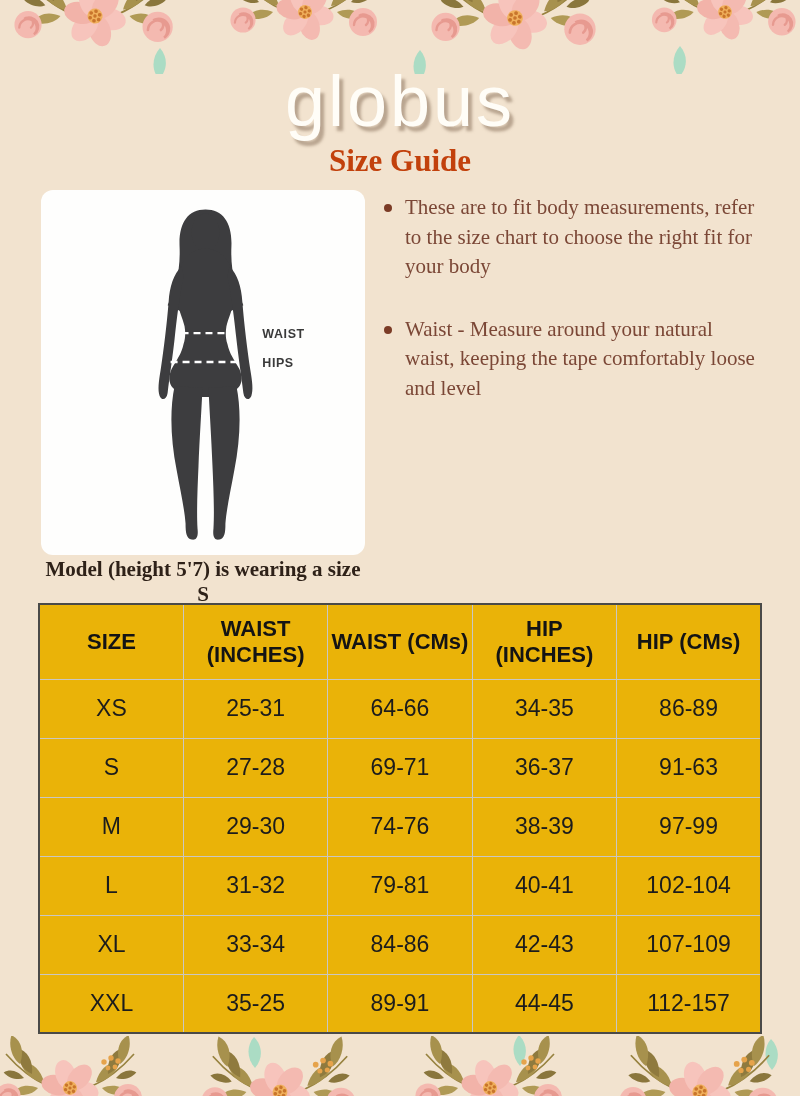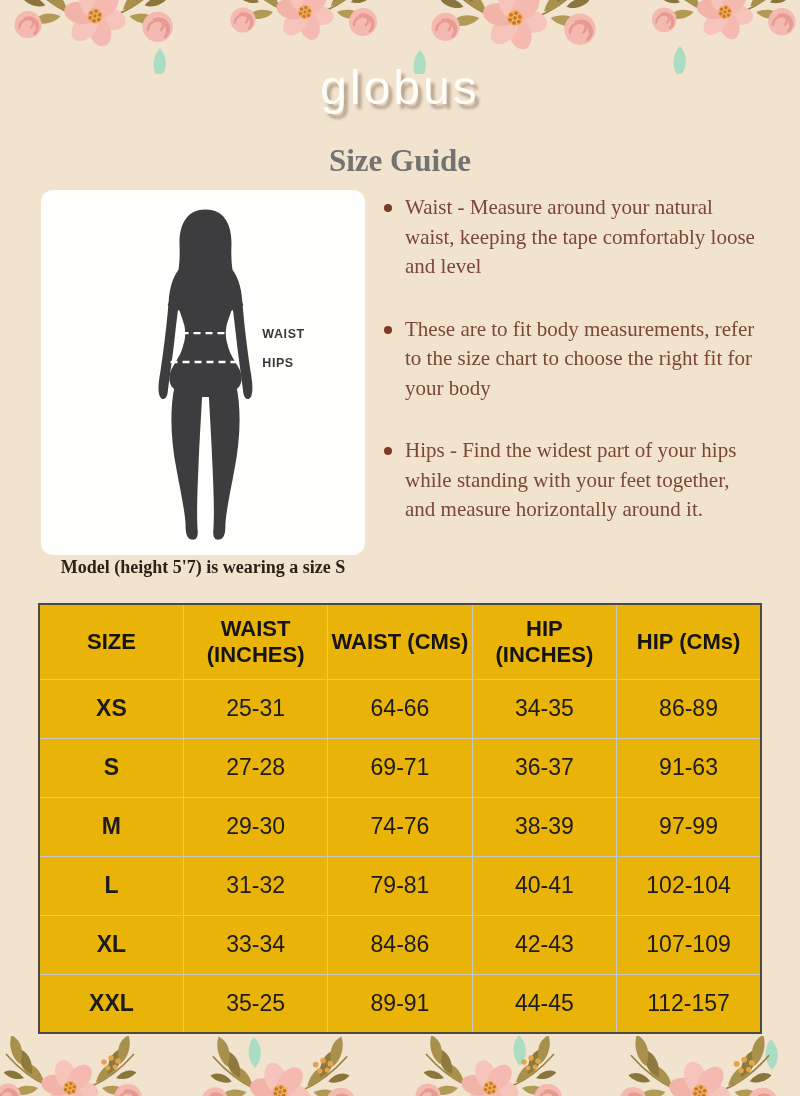--- a/index.html
+++ b/index.html
@@ -10,42 +10,42 @@
     font-family:"Liberation Serif", serif;
   }
   .floral { position:absolute; left:0; pointer-events:none; }
   .floral-top { top:0; }
   .floral-bottom { bottom:0; }
 
   .logo {
     position:absolute; top:60px; left:0; width:100%;
     text-align:center;
     font-family:"Liberation Sans", sans-serif;
-    font-size:48px; font-weight:400; letter-spacing:3px;
+    font-size:72px; font-weight:400; letter-spacing:3px;
     color:#fffdf7;
     text-shadow:4px 5px 3px rgba(146,124,101,0.6);
   }
   .title {
     position:absolute; top:143px; left:0; width:100%;
     text-align:center;
-    font-size:31px; font-weight:bold; color:#737373;
+    font-size:31px; font-weight:bold; color:#c2410c;
   }
 
   .figure-card {
     position:absolute; left:41px; top:190px; width:324px; height:365px;
     background:#fefefd; border-radius:12px;
   }
   .figure-card svg { display:block; width:100%; height:100%; }
   .sil-label {
     font-family:"Liberation Sans", sans-serif;
     font-size:12.5px; font-weight:bold; letter-spacing:0.6px; fill:#3a3a3a;
   }
   .figure-caption {
     position:absolute; left:41px; top:557px; width:324px;
-    text-align:center; font-size:18px; font-weight:bold; color:#2e2118;
+    text-align:center; font-size:21px; font-weight:bold; color:#2e2118;
   }
 
   .instructions {
     position:absolute; left:384px; top:193px; width:380px;
     list-style:none;
   }
   .instructions li {
     display:flex; gap:13px; margin-bottom:33px;
     font-size:21px; line-height:29.5px; color:#7b4736;
   }
@@ -64,21 +64,21 @@
     border:1px solid #c9c7c3; text-align:center; vertical-align:middle;
   }
   .size-table thead tr { height:75px; }
   .size-table tbody tr { height:59px; }
   .size-table th {
     font-size:22px; font-weight:bold; color:#141414; line-height:26px;
   }
   .size-table th span { display:block; }
   .size-table th span:empty { display:none; }
   .size-table td { font-size:23px; font-weight:400; color:#1c1c1c; }
-  .size-table td:first-child { font-weight:bold; }
+  .size-table td:first-child { font-weight:normal; }
   .size-table col { width:20%; }
 </style>
 </head>
 <body>
 
 <div class="page">
 
   <svg class="floral floral-top" width="800" height="74" viewBox="0 0 800 74" aria-hidden="true">
     <defs>
       <path id="leaf" d="M0,0 C7,-11 18,-16 28,-11 C22,-2 9,3 0,0 Z"></path>
@@ -180,29 +180,25 @@
       </g>
       <text class="sil-label" x="222" y="148">WAIST</text>
       <text class="sil-label" x="222" y="177">HIPS</text>
     </svg>
   </div>
   <div class="figure-caption">Model (height 5'7) is wearing a size S</div>
 
   <ul class="instructions">
     <li>
       <span class="bullet-dot"></span>
-      <span>Waist - Measure around your natural waist, keeping the tape comfortably loose and level</span>
-    </li>
-    <li>
-      <span class="bullet-dot"></span>
       <span>These are to fit body measurements, refer to the size chart to choose the right fit for your body</span>
     </li>
     <li>
       <span class="bullet-dot"></span>
-      <span>Hips - Find the widest part of your hips while standing with your feet together, and measure horizontally around it.</span>
+      <span>Waist - Measure around your natural waist, keeping the tape comfortably loose and level</span>
     </li>
   </ul>
 
   <table class="size-table">
     <colgroup>
         <col>
         <col>
         <col>
         <col>
         <col>

